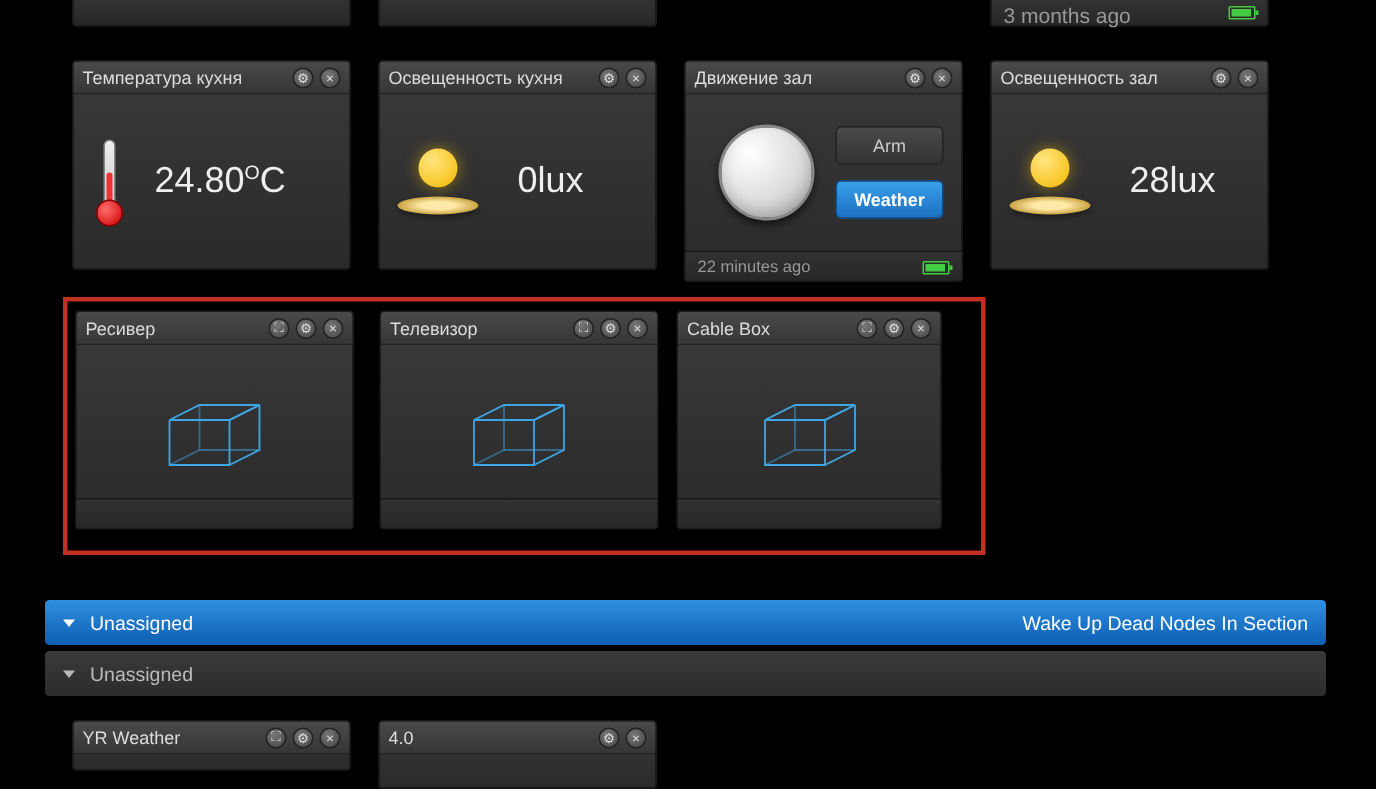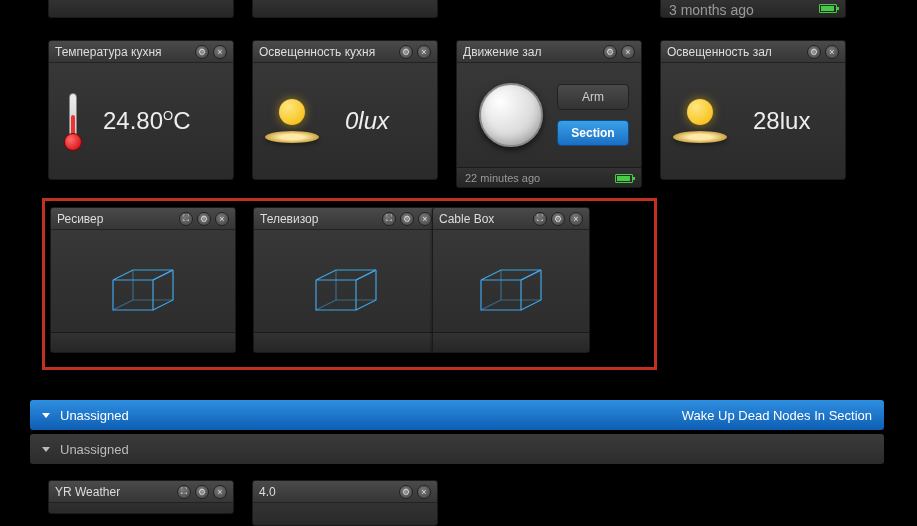--- a/index.html
+++ b/index.html
@@ -224,42 +224,42 @@
 </div>
 
 <div class="tile" style="left:252px; top:40px; width:186px; height:140px;">
   <div class="tile-header">
     <div class="tile-title">Освещенность кухня</div>
     <div class="tile-ctrls">
       <div class="ctrl-btn">⚙</div>
       <div class="ctrl-btn">×</div>
     </div>
   </div>
-  <div class="tile-body" style="padding:0 12px; justify-content:flex-start;font-style:italic;">
+  <div class="tile-body" style="padding:0 12px; justify-content:flex-start;">
     <div class="sun-reflect">
       <div class="sun"></div>
           <div class="plate"></div>
     </div>
     <div class="big-value">0lux</div>
   </div>
 </div>
 
 <div class="tile" style="left:456px; top:40px; width:186px; height:148px;">
   <div class="tile-header">
     <div class="tile-title">Движение зал</div>
     <div class="tile-ctrls">
       <div class="ctrl-btn">⚙</div>
       <div class="ctrl-btn">×</div>
     </div>
   </div>
   <div class="tile-body" style="padding:0 12px 20px 12px; justify-content:flex-end;">
     <div class="motion-disc"></div>
     <div class="motion-btns">
       <div class="btn btn-dark">Arm</div>
-      <div class="btn btn-blue">Section</div>
+      <div class="btn btn-blue">Weather</div>
     </div>
     <div class="tile-footer">
       <span>22 minutes ago</span>
       <span class="battery">
             <span class="fill"></span>
           </span>
     </div>
   </div>
 </div>
 
@@ -325,21 +325,21 @@
               <path d="M50 20 L70 10"></path>
               <path d="M30 10 L30 40 L10 50" opacity=".5"></path>
               <path d="M30 40 L70 40" opacity=".5"></path>
       </g>
           </svg>
     </div>
     <div class="tile-footer"></div>
   </div>
 </div>
 
-<div class="tile" style="left:432px; top:207px; width:158px; height:146px;">
+<div class="tile" style="left:451px; top:207px; width:177px; height:146px;">
   <div class="tile-header">
     <div class="tile-title">Cable Box</div>
     <div class="tile-ctrls">
       <div class="ctrl-btn">⛶</div>
       <div class="ctrl-btn">⚙</div>
       <div class="ctrl-btn">×</div>
     </div>
   </div>
   <div class="tile-body">
     <div class="cube-wrap">

